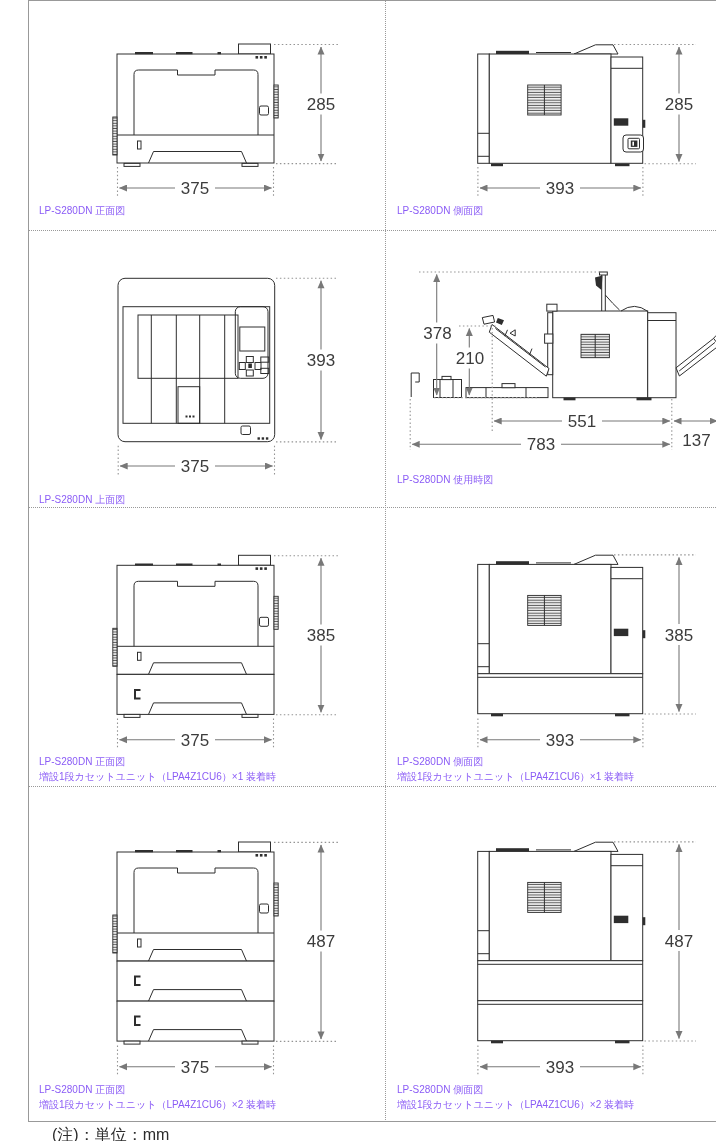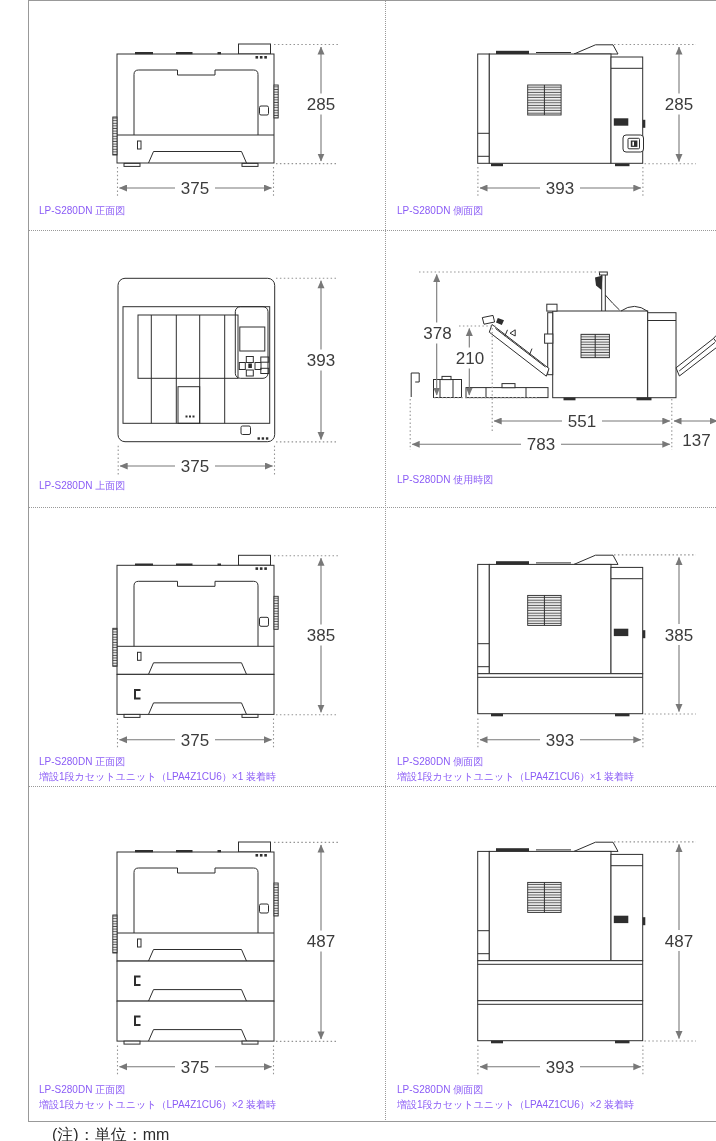--- a/index.html
+++ b/index.html
@@ -183,21 +183,21 @@
       <text class="num" x="293" y="136">393</text>
     </g>
     <g>
       <line class="dot" x1="90.2" y1="215.7" x2="90.2" y2="245.5"></line>
       <line class="dot" x1="246.5" y1="215.7" x2="246.5" y2="245.5"></line>
       <line class="dim" x1="92.2" y1="236" x2="244.5" y2="236" marker-start="url(#mS)" marker-end="url(#mE)"></line>
       <rect class="wbg" x="147" y="226" width="40" height="20"></rect>
       <text class="num" x="167" y="242">375</text>
     </g>
   </svg>
-  <div class="cap" style="top:248px">
+  <div class="cap" style="top:262px">
         <div>LP-S280DN 上面図</div>
       </div>
 </div>
 
 <div class="panel" style="left:358px;top:216px;width:358px;height:277px">
   <svg width="358" height="277">
     <g>
       <rect class="fw" x="166.7" y="95" width="95" height="86.7"></rect>
       <rect class="fw" x="261.7" y="96.7" width="28.3" height="85"></rect>
       <path class="ln" d="M261.7,104.5 H290"></path>

